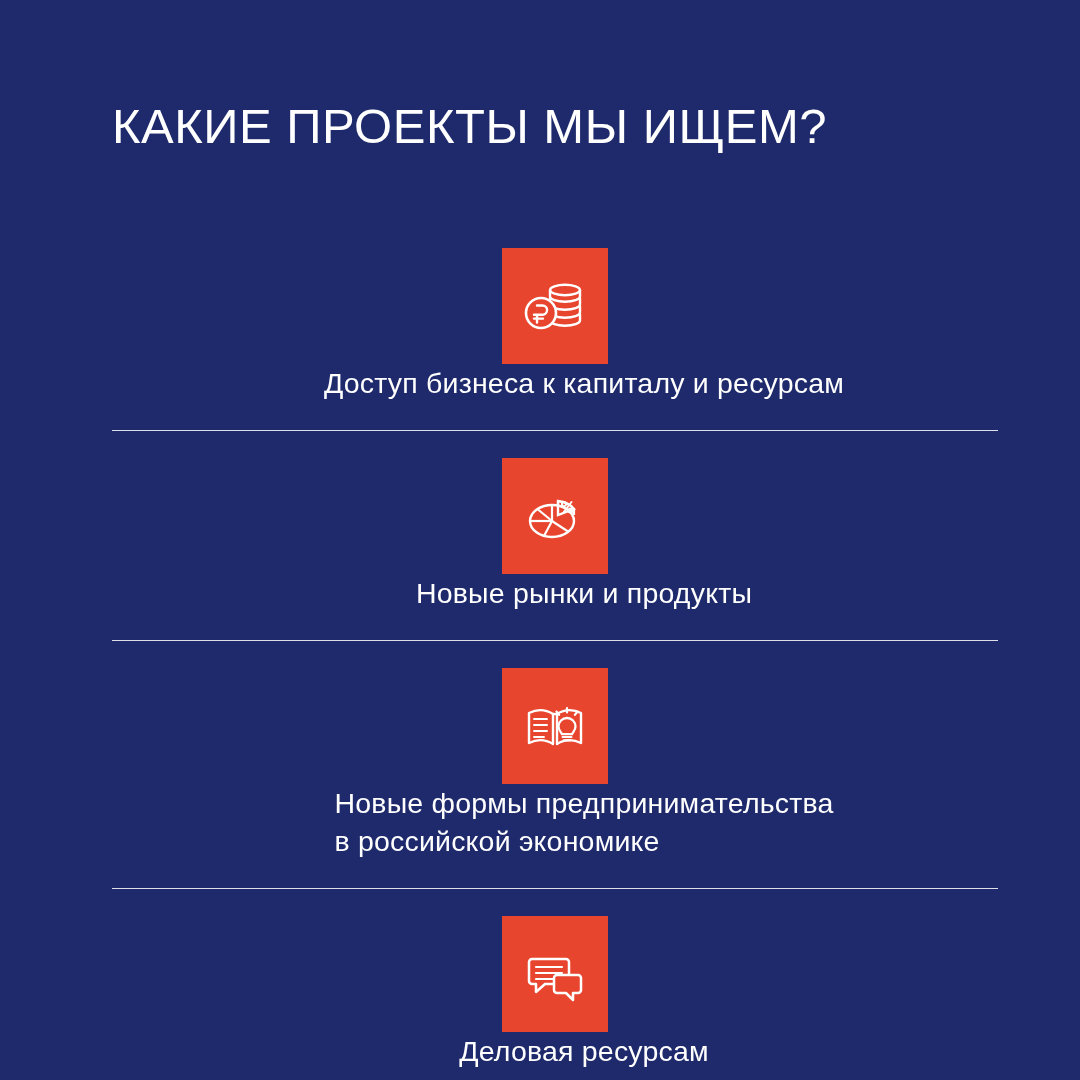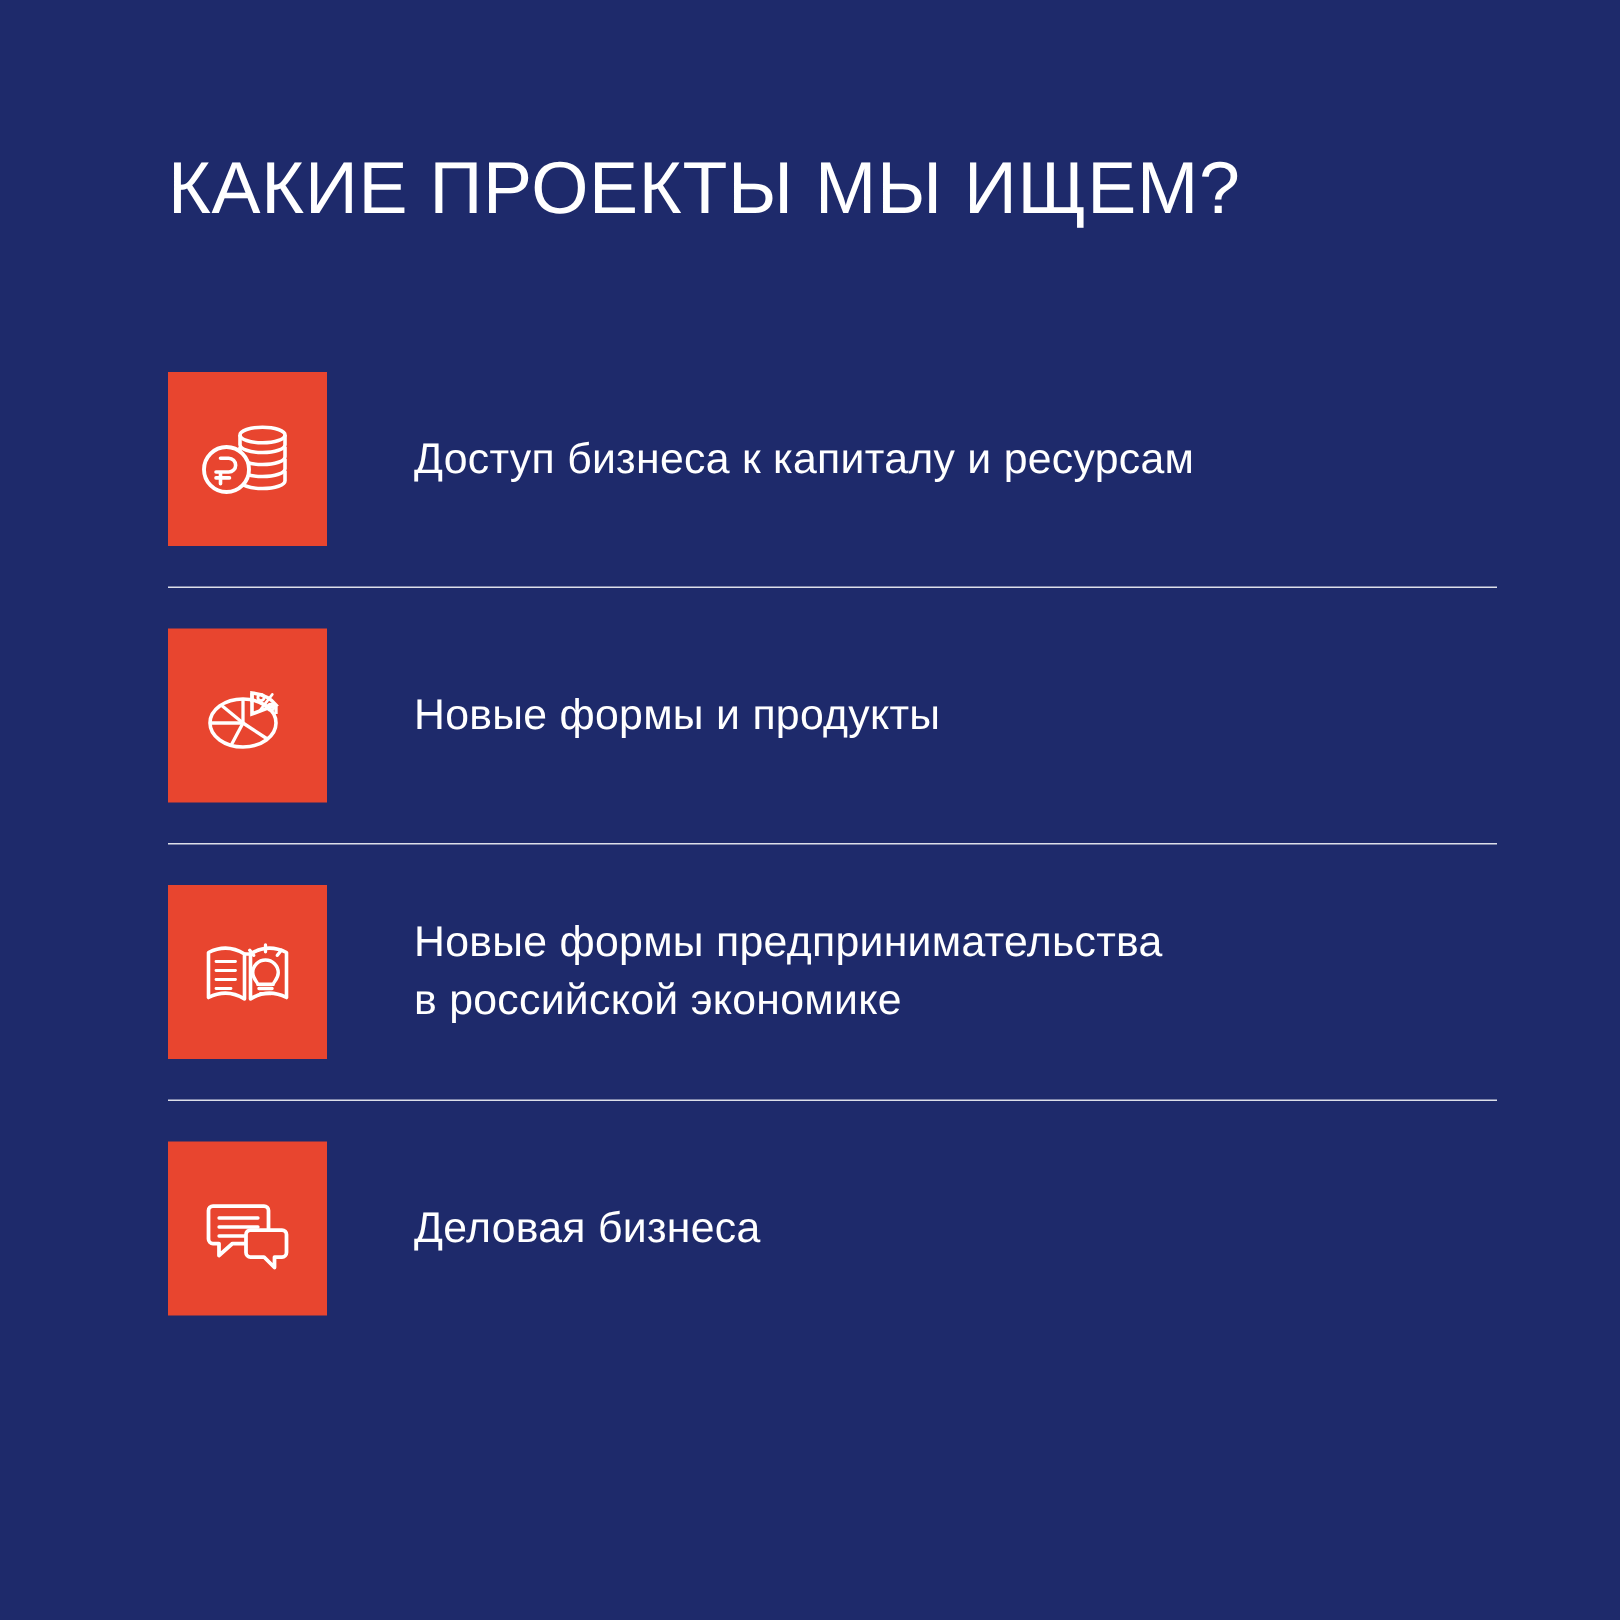--- a/index.html
+++ b/index.html
@@ -41,20 +41,21 @@
   .row {
     position: relative;
     display: flex;
     align-items: flex-start;
     min-height: 116px;
   }
   .row-inner {
     display: flex;
     align-items: center;
     width: 100%;
+    flex-direction: column;
   }
   .icon-box {
     width: 106px;
     height: 116px;
     background: #e8452f;
     flex: 0 0 auto;
     display: flex;
     align-items: center;
     justify-content: center;
   }
@@ -120,21 +121,21 @@
             <path d="M28 34 L44 44.5" stroke="#ffffff" stroke-width="2.2"></path>
             <path d="M28 34 L20 49" stroke="#ffffff" stroke-width="2.2"></path>
 
             <path d="M34 20 a22 16 0 0 1 16 8 l-16 6 z" stroke="#ffffff" stroke-width="2.4" fill="none" transform="translate(0,-6)"></path>
             <path d="M34 14 L34 20 M50 22 L50 28" stroke="#ffffff" stroke-width="2.2"></path>
             <circle cx="40" cy="17" r="2.1" stroke="#ffffff" stroke-width="1.9" fill="none"></circle>
             <circle cx="46.5" cy="23.5" r="2.1" stroke="#ffffff" stroke-width="1.9" fill="none"></circle>
             <path d="M47.5 15 L39 26" stroke="#ffffff" stroke-width="1.9" stroke-linecap="round"></path>
           </svg>
         </div>
-        <div class="row-label">Новые формы и продукты</div>
+        <div class="row-label">Новые рынки и продукты</div>
       </div>
     </div>
 
     <div class="divider"></div>
 
     <div class="row">
       <div class="row-inner">
         <div class="icon-box">
           <svg width="64" height="60" viewBox="0 0 64 60" fill="none" xmlns="http://www.w3.org/2000/svg">
 
@@ -159,18 +160,18 @@
       <div class="row-inner">
         <div class="icon-box">
           <svg width="62" height="58" viewBox="0 0 62 58" fill="none" xmlns="http://www.w3.org/2000/svg">
 
             <path d="M8 14 h34 a3 3 0 0 1 3 3 v19 a3 3 0 0 1 -3 3 H21 l-9 8 v-8 H8 a3 3 0 0 1 -3 -3 V17 a3 3 0 0 1 3 -3 z" stroke="#ffffff" stroke-width="2.5" fill="none" stroke-linejoin="round"></path>
             <path d="M12 22 h26 M12 28 h26 M12 34 h18" stroke="#ffffff" stroke-width="2.2" stroke-linecap="round"></path>
 
             <path d="M33 30 h21 a3 3 0 0 1 3 3 v12 a3 3 0 0 1 -3 3 h-5 v7 l-7 -7 h-9 a3 3 0 0 1 -3 -3 V33 a3 3 0 0 1 3 -3 z" stroke="#ffffff" stroke-width="2.5" fill="#e8452f" stroke-linejoin="round"></path>
           </svg>
         </div>
-        <div class="row-label">Деловая бизнеса</div>
+        <div class="row-label">Деловая ресурсам</div>
       </div>
     </div>
 
   </div>
 </div>
 
 </body></html>

